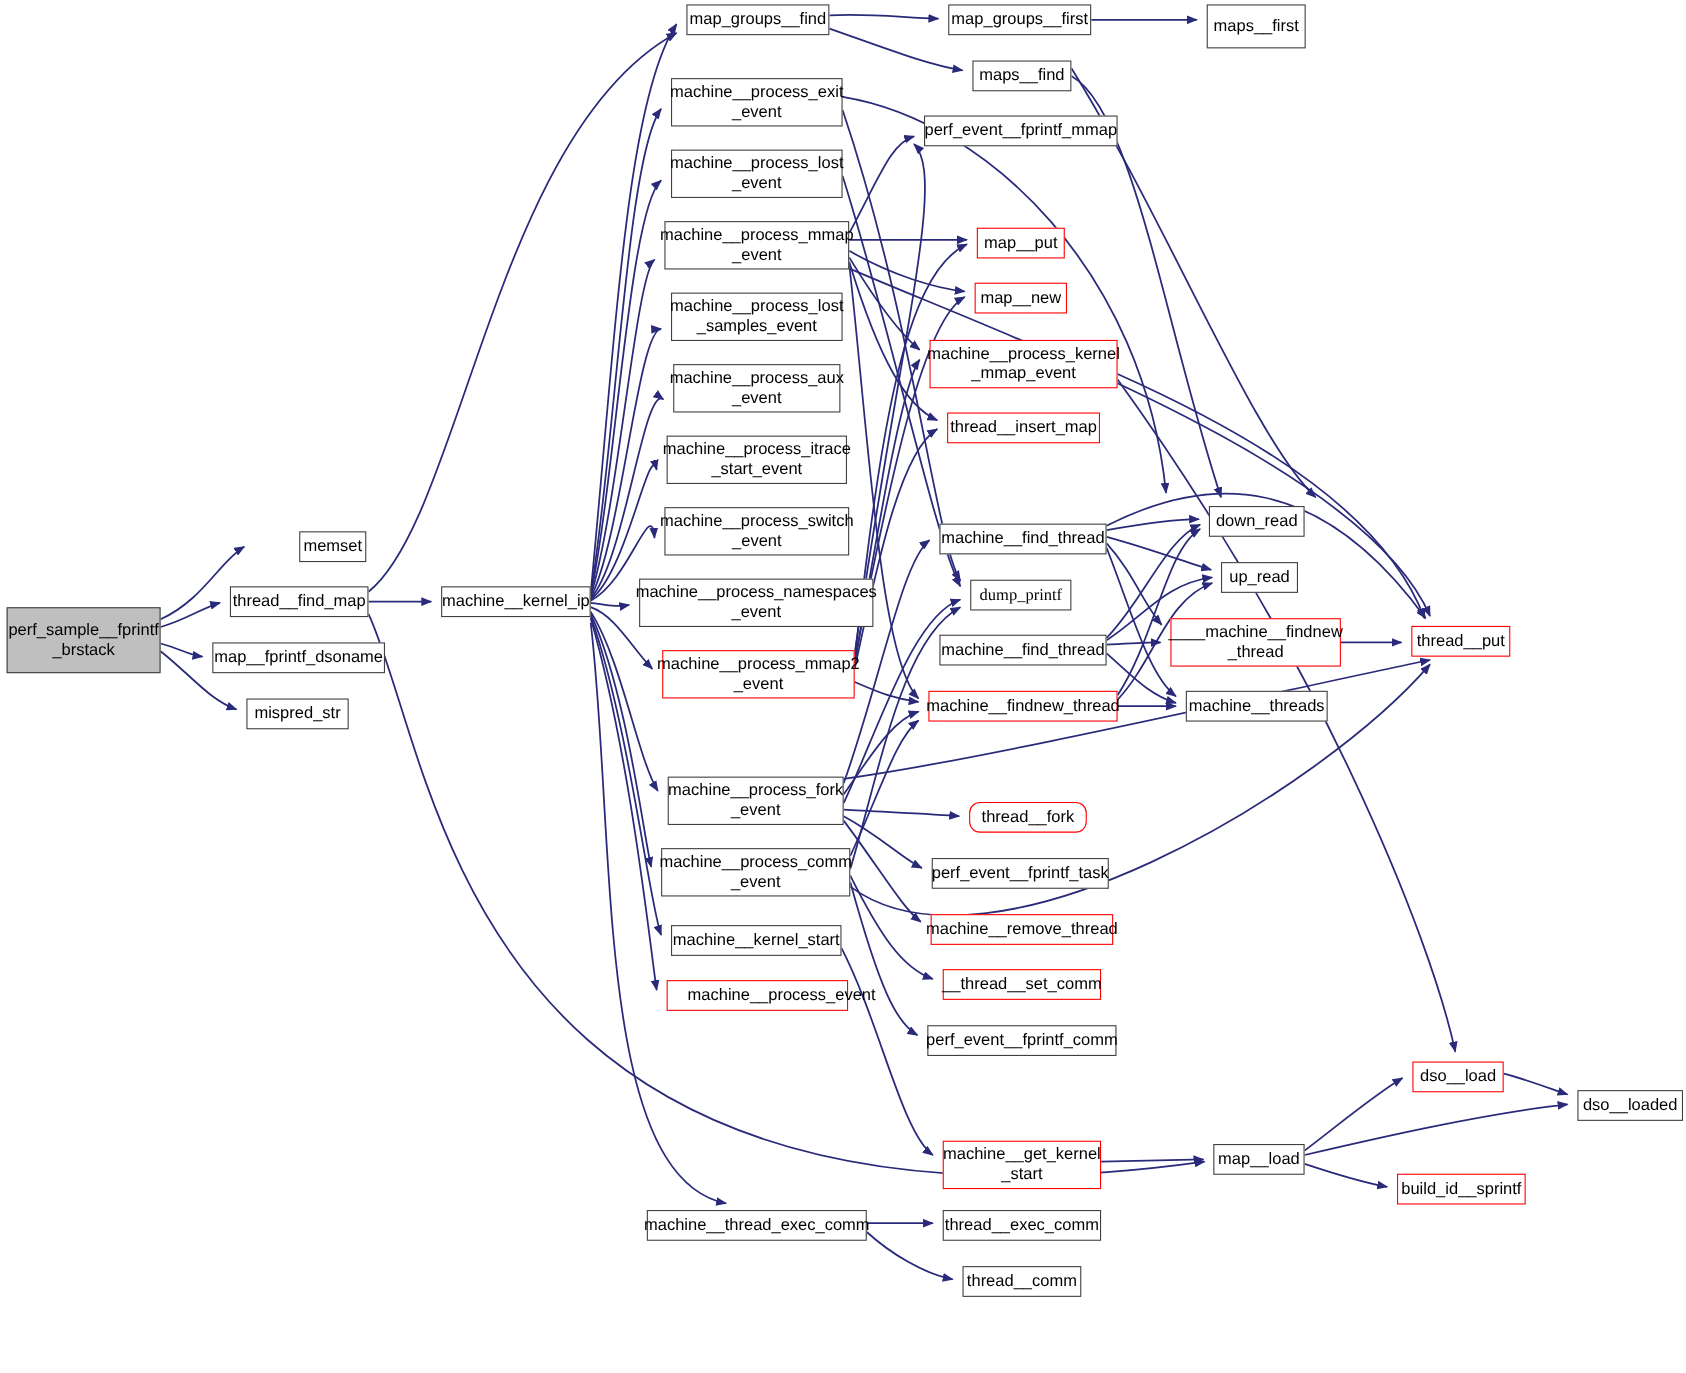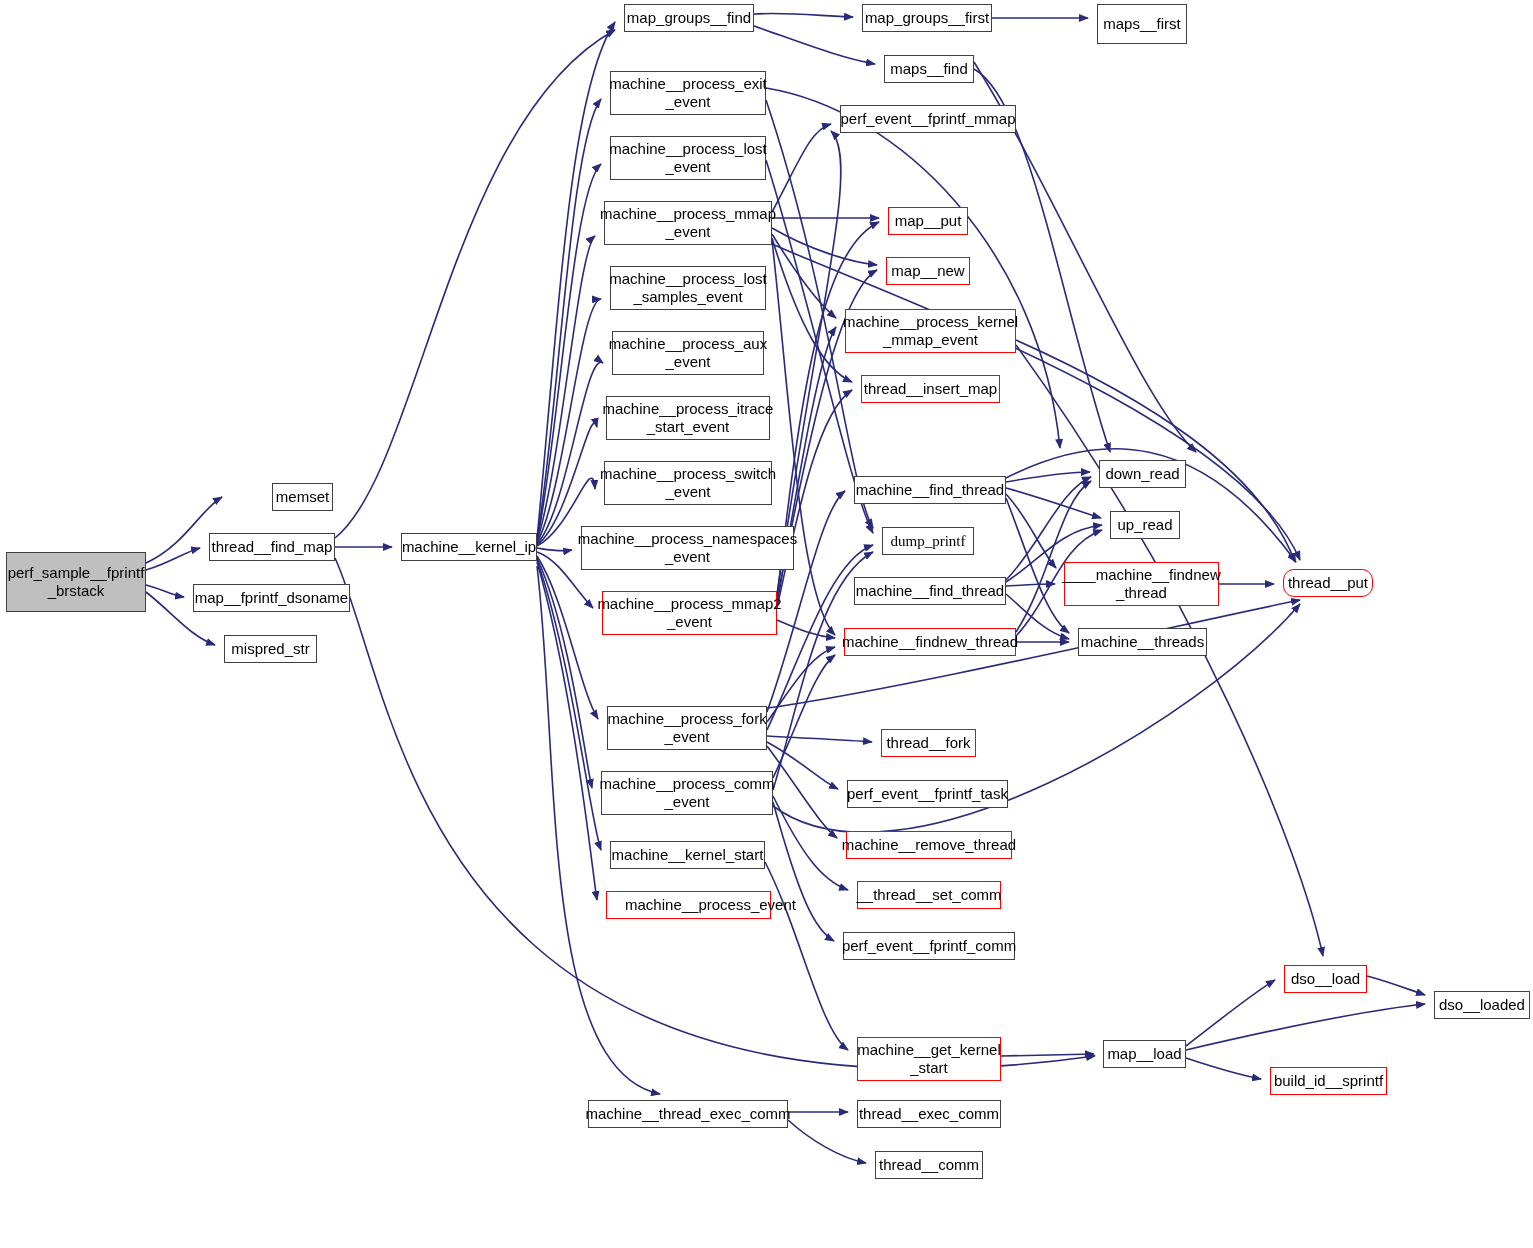--- a/index.html
+++ b/index.html
@@ -201,34 +201,34 @@
   <div class="node" style="left:840px; top:105px; width:176px; height:28px;">perf_event__fprintf_mmap</div>
   <div class="node red" style="left:888px; top:207px; width:80px; height:28px;">map__put</div>
   <div class="node red" style="left:886px; top:257px; width:84px; height:28px;">map__new</div>
   <div class="node red" style="left:845px; top:309px; width:171px; height:44px;">machine__process_kernel
 _mmap_event</div>
   <div class="node red" style="left:861px; top:375px; width:139px; height:28px;">thread__insert_map</div>
   <div class="node" style="left:854px; top:476px; width:152px; height:28px;">machine__find_thread</div>
   <div class="node" style="left:882px; top:527px; width:92px; height:28px;font-family:Liberation Serif, serif;">dump_printf</div>
   <div class="node" style="left:854px; top:577px; width:152px; height:28px;">machine__find_thread</div>
   <div class="node red" style="left:844px; top:628px; width:172px; height:28px;">machine__findnew_thread</div>
-  <div class="node red" style="left:881px; top:729px; width:95px; height:28px;">thread__fork</div>
+  <div class="node red" style="left:881px; top:729px; width:107px; height:28px;border-radius:10px;">thread__fork</div>
   <div class="node" style="left:847px; top:780px; width:161px; height:28px;">perf_event__fprintf_task</div>
   <div class="node red" style="left:846px; top:831px; width:166px; height:28px;">machine__remove_thread</div>
   <div class="node red" style="left:857px; top:881px; width:144px; height:28px;">__thread__set_comm</div>
   <div class="node" style="left:843px; top:932px; width:172px; height:28px;">perf_event__fprintf_comm</div>
   <div class="node red" style="left:857px; top:1037px; width:144px; height:44px;">machine__get_kernel
 _start</div>
   <div class="node" style="left:857px; top:1100px; width:144px; height:28px;">thread__exec_comm</div>
   <div class="node" style="left:875px; top:1151px; width:108px; height:28px;">thread__comm</div>
   <div class="node" style="left:1099px; top:460px; width:87px; height:28px;">down_read</div>
   <div class="node" style="left:1110px; top:511px; width:70px; height:28px;">up_read</div>
   <div class="node red" style="left:1064px; top:562px; width:155px; height:44px;">____machine__findnew
 _thread</div>
   <div class="node" style="left:1078px; top:628px; width:129px; height:28px;">machine__threads</div>
   <div class="node" style="left:1103px; top:1040px; width:83px; height:28px;">map__load</div>
   <div class="node" style="left:1097px; top:4px; width:90px; height:40px;">maps__first</div>
-  <div class="node red" style="left:1283px; top:569px; width:90px; height:28px;border-radius:11px;">thread__put</div>
+  <div class="node red" style="left:1283px; top:569px; width:90px; height:28px;">thread__put</div>
   <div class="node red" style="left:1284px; top:965px; width:83px; height:28px;">dso__load</div>
   <div class="node" style="left:1434px; top:991px; width:96px; height:28px;">dso__loaded</div>
   <div class="node red" style="left:1270px; top:1067px; width:117px; height:28px;">build_id__sprintf</div>
 
 </div>
 
 </body></html>

